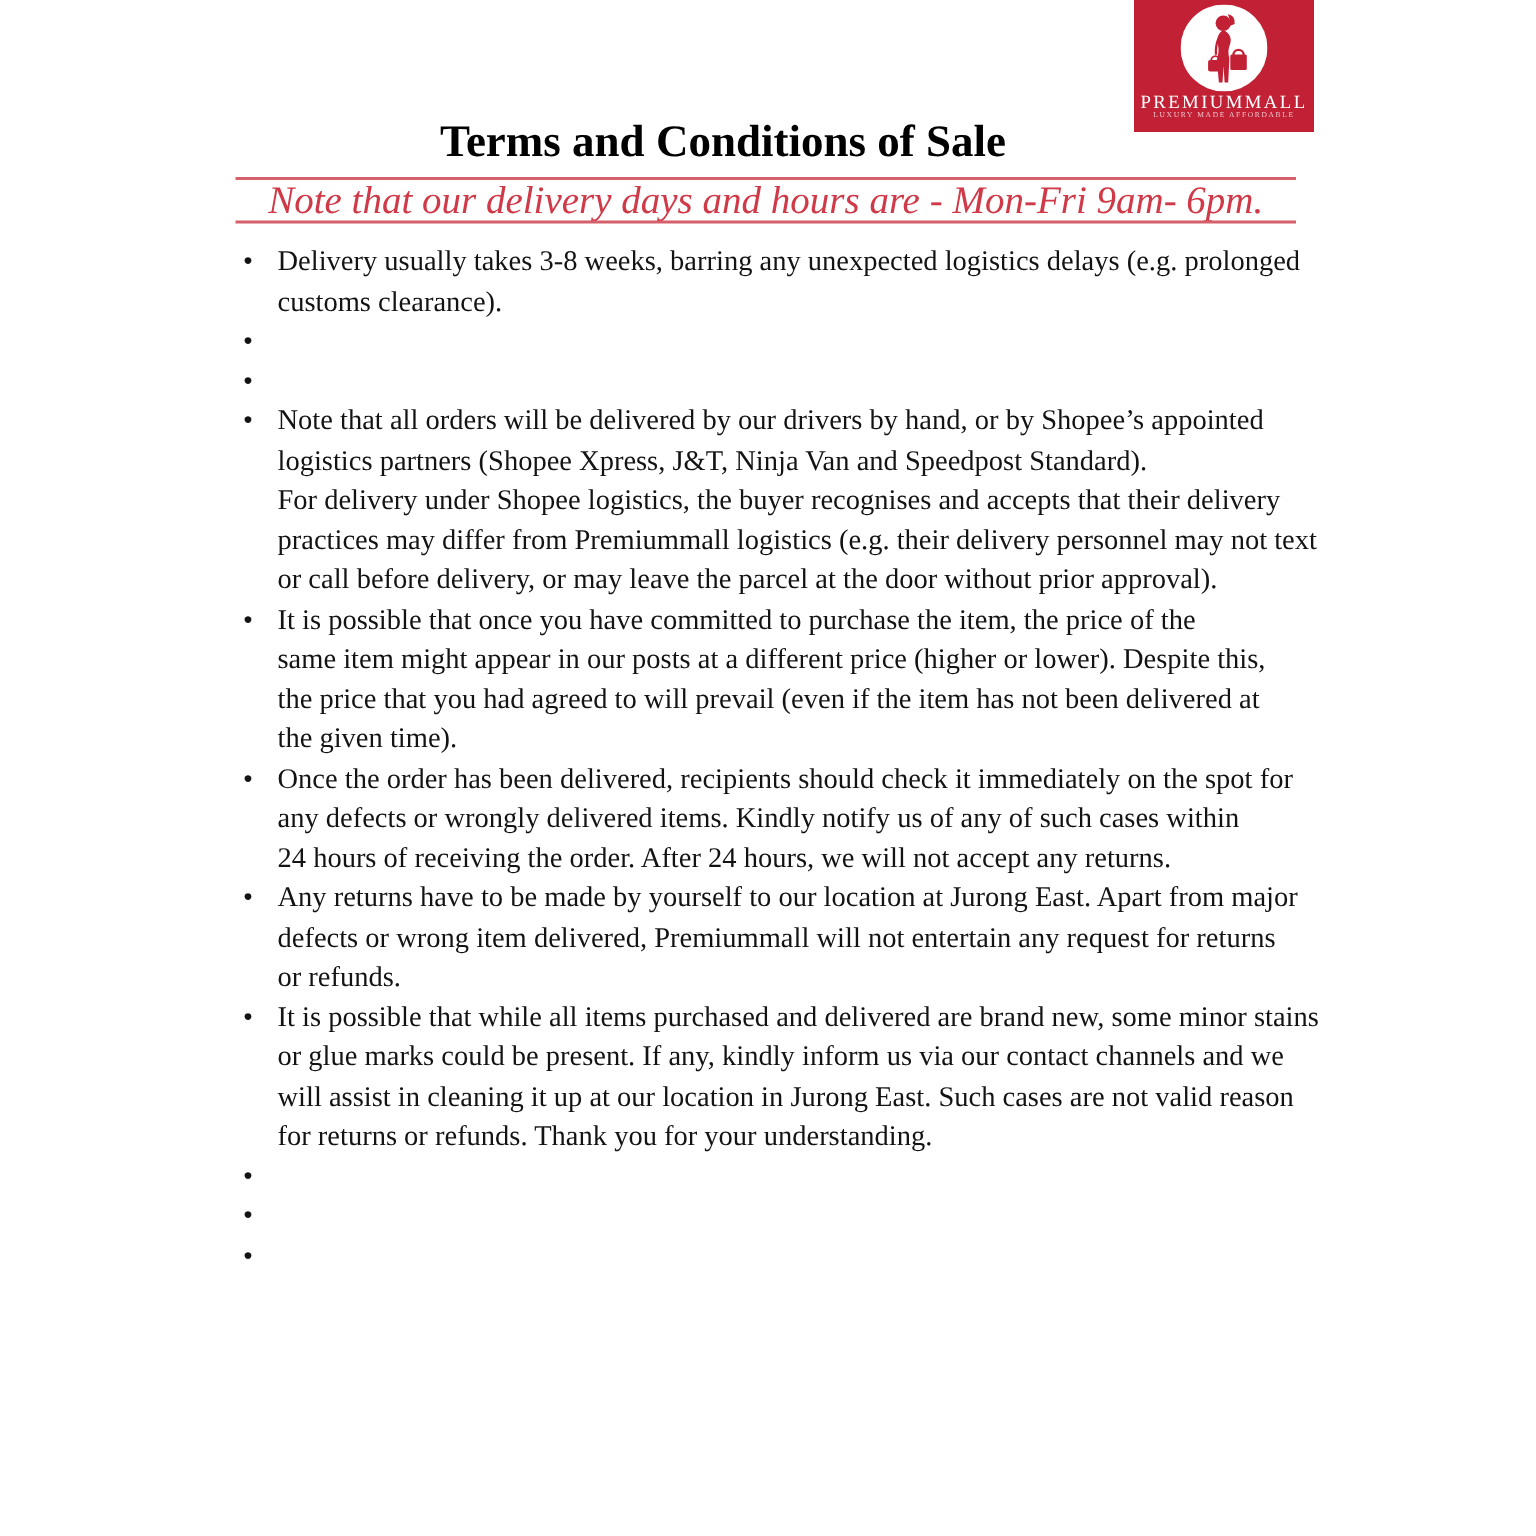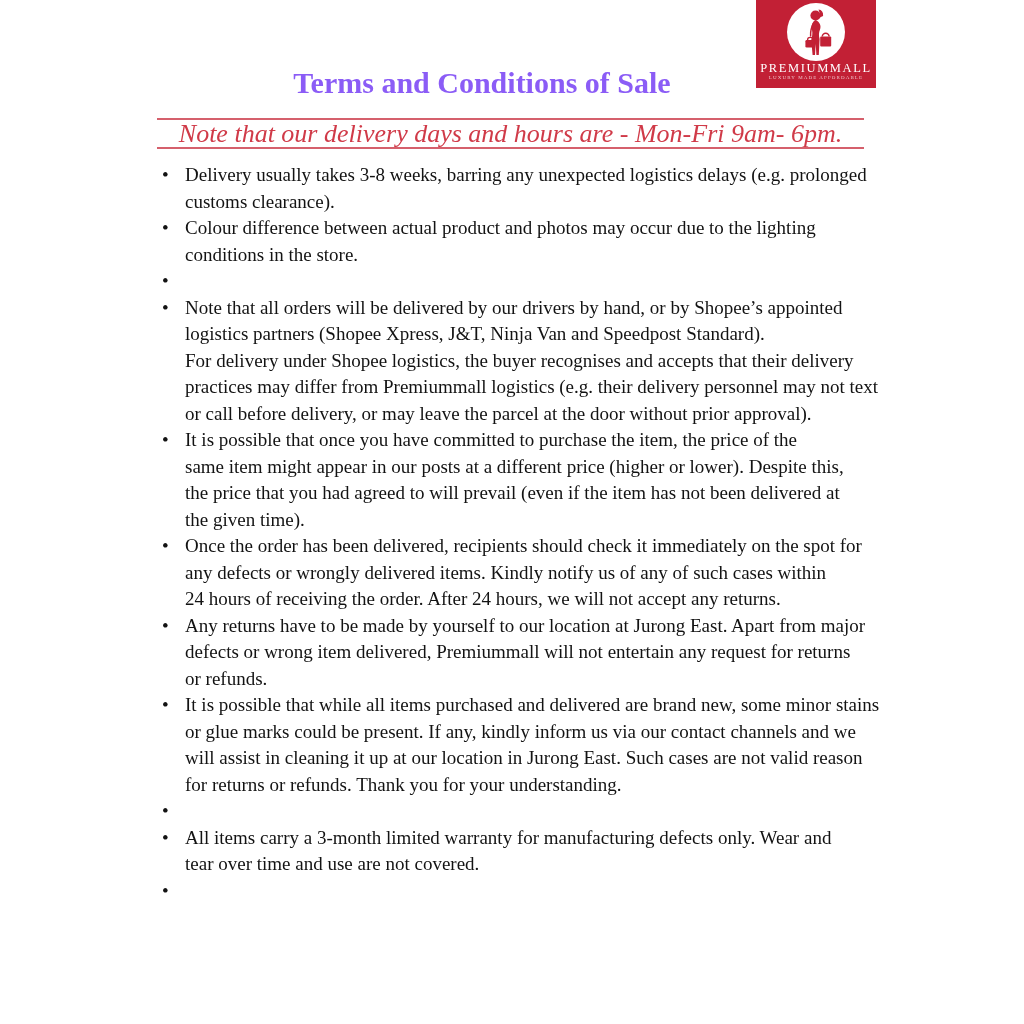--- a/index.html
+++ b/index.html
@@ -24,24 +24,24 @@
     color:#ffffff; font-size:12.5px; letter-spacing:1.6px;
     line-height:12px; margin-top:1px; white-space:nowrap;
   }
   .tagline {
     color:rgba(255,255,255,0.72); font-size:5px; letter-spacing:1.1px;
     line-height:6px; margin-top:1px; white-space:nowrap;
   }
 
   
   .title {
-    position:absolute; top:68px; left:0; width:964px;
+    position:absolute; top:80px; left:0; width:964px;
     margin:0; text-align:center;
     font-size:30px; font-weight:bold; line-height:30px;
-    color:#8b5cf6;
+    color:#000000;
   }
   .rule {
     position:absolute; left:157px; width:707px; height:2px;
     background:#D5606C;
   }
   .rule-top { top:118px; }
   .rule-bottom { top:147px; }
   .notice {
     position:absolute; top:122px; left:157px; width:707px;
     text-align:center; font-style:italic;
@@ -90,22 +90,20 @@
   <div class="rule rule-bottom"></div>
 
   <ul class="terms">
       <li class="term">
         <span class="marker">•</span>
         <span class="term-text"><span>Delivery usually takes </span><b>3-8 weeks</b><span>, barring any unexpected logistics delays (e.g. prolonged
 customs clearance).</span></span>
       </li>
       <li class="term">
         <span class="marker">•</span>
-        <span class="term-text"><span>Colour difference between actual product and photos may occur due to the lighting
-conditions in the store.</span></span>
       </li>
       <li class="term">
         <span class="marker">•</span>
       </li>
       <li class="term">
         <span class="marker">•</span>
         <span class="term-text"><span>Note that all orders will be delivered by our drivers by hand, or by Shopee’s appointed
 logistics partners (Shopee Xpress, J&amp;T, Ninja Van and Speedpost Standard).
 For delivery under Shopee logistics, the buyer recognises and accepts that their delivery
 practices may differ from Premiummall logistics (e.g. their delivery personnel may not text
@@ -135,21 +133,19 @@
         <span class="term-text"><span>It is possible that while all items purchased and delivered are brand new, some minor stains
 or glue marks could be present. If any, kindly inform us via our contact channels and we
 will assist in cleaning it up at our location in Jurong East. Such cases are not valid reason
 for returns or refunds. Thank you for your understanding.</span></span>
       </li>
       <li class="term">
         <span class="marker">•</span>
       </li>
       <li class="term">
         <span class="marker">•</span>
-        <span class="term-text"><span>All items carry a </span><b>3-month</b><span> limited warranty for manufacturing defects only. Wear and
-tear over time and use are not covered.</span></span>
       </li>
       <li class="term">
         <span class="marker">•</span>
       </li>
     </ul>
 
 </div>
 
 </body></html>

